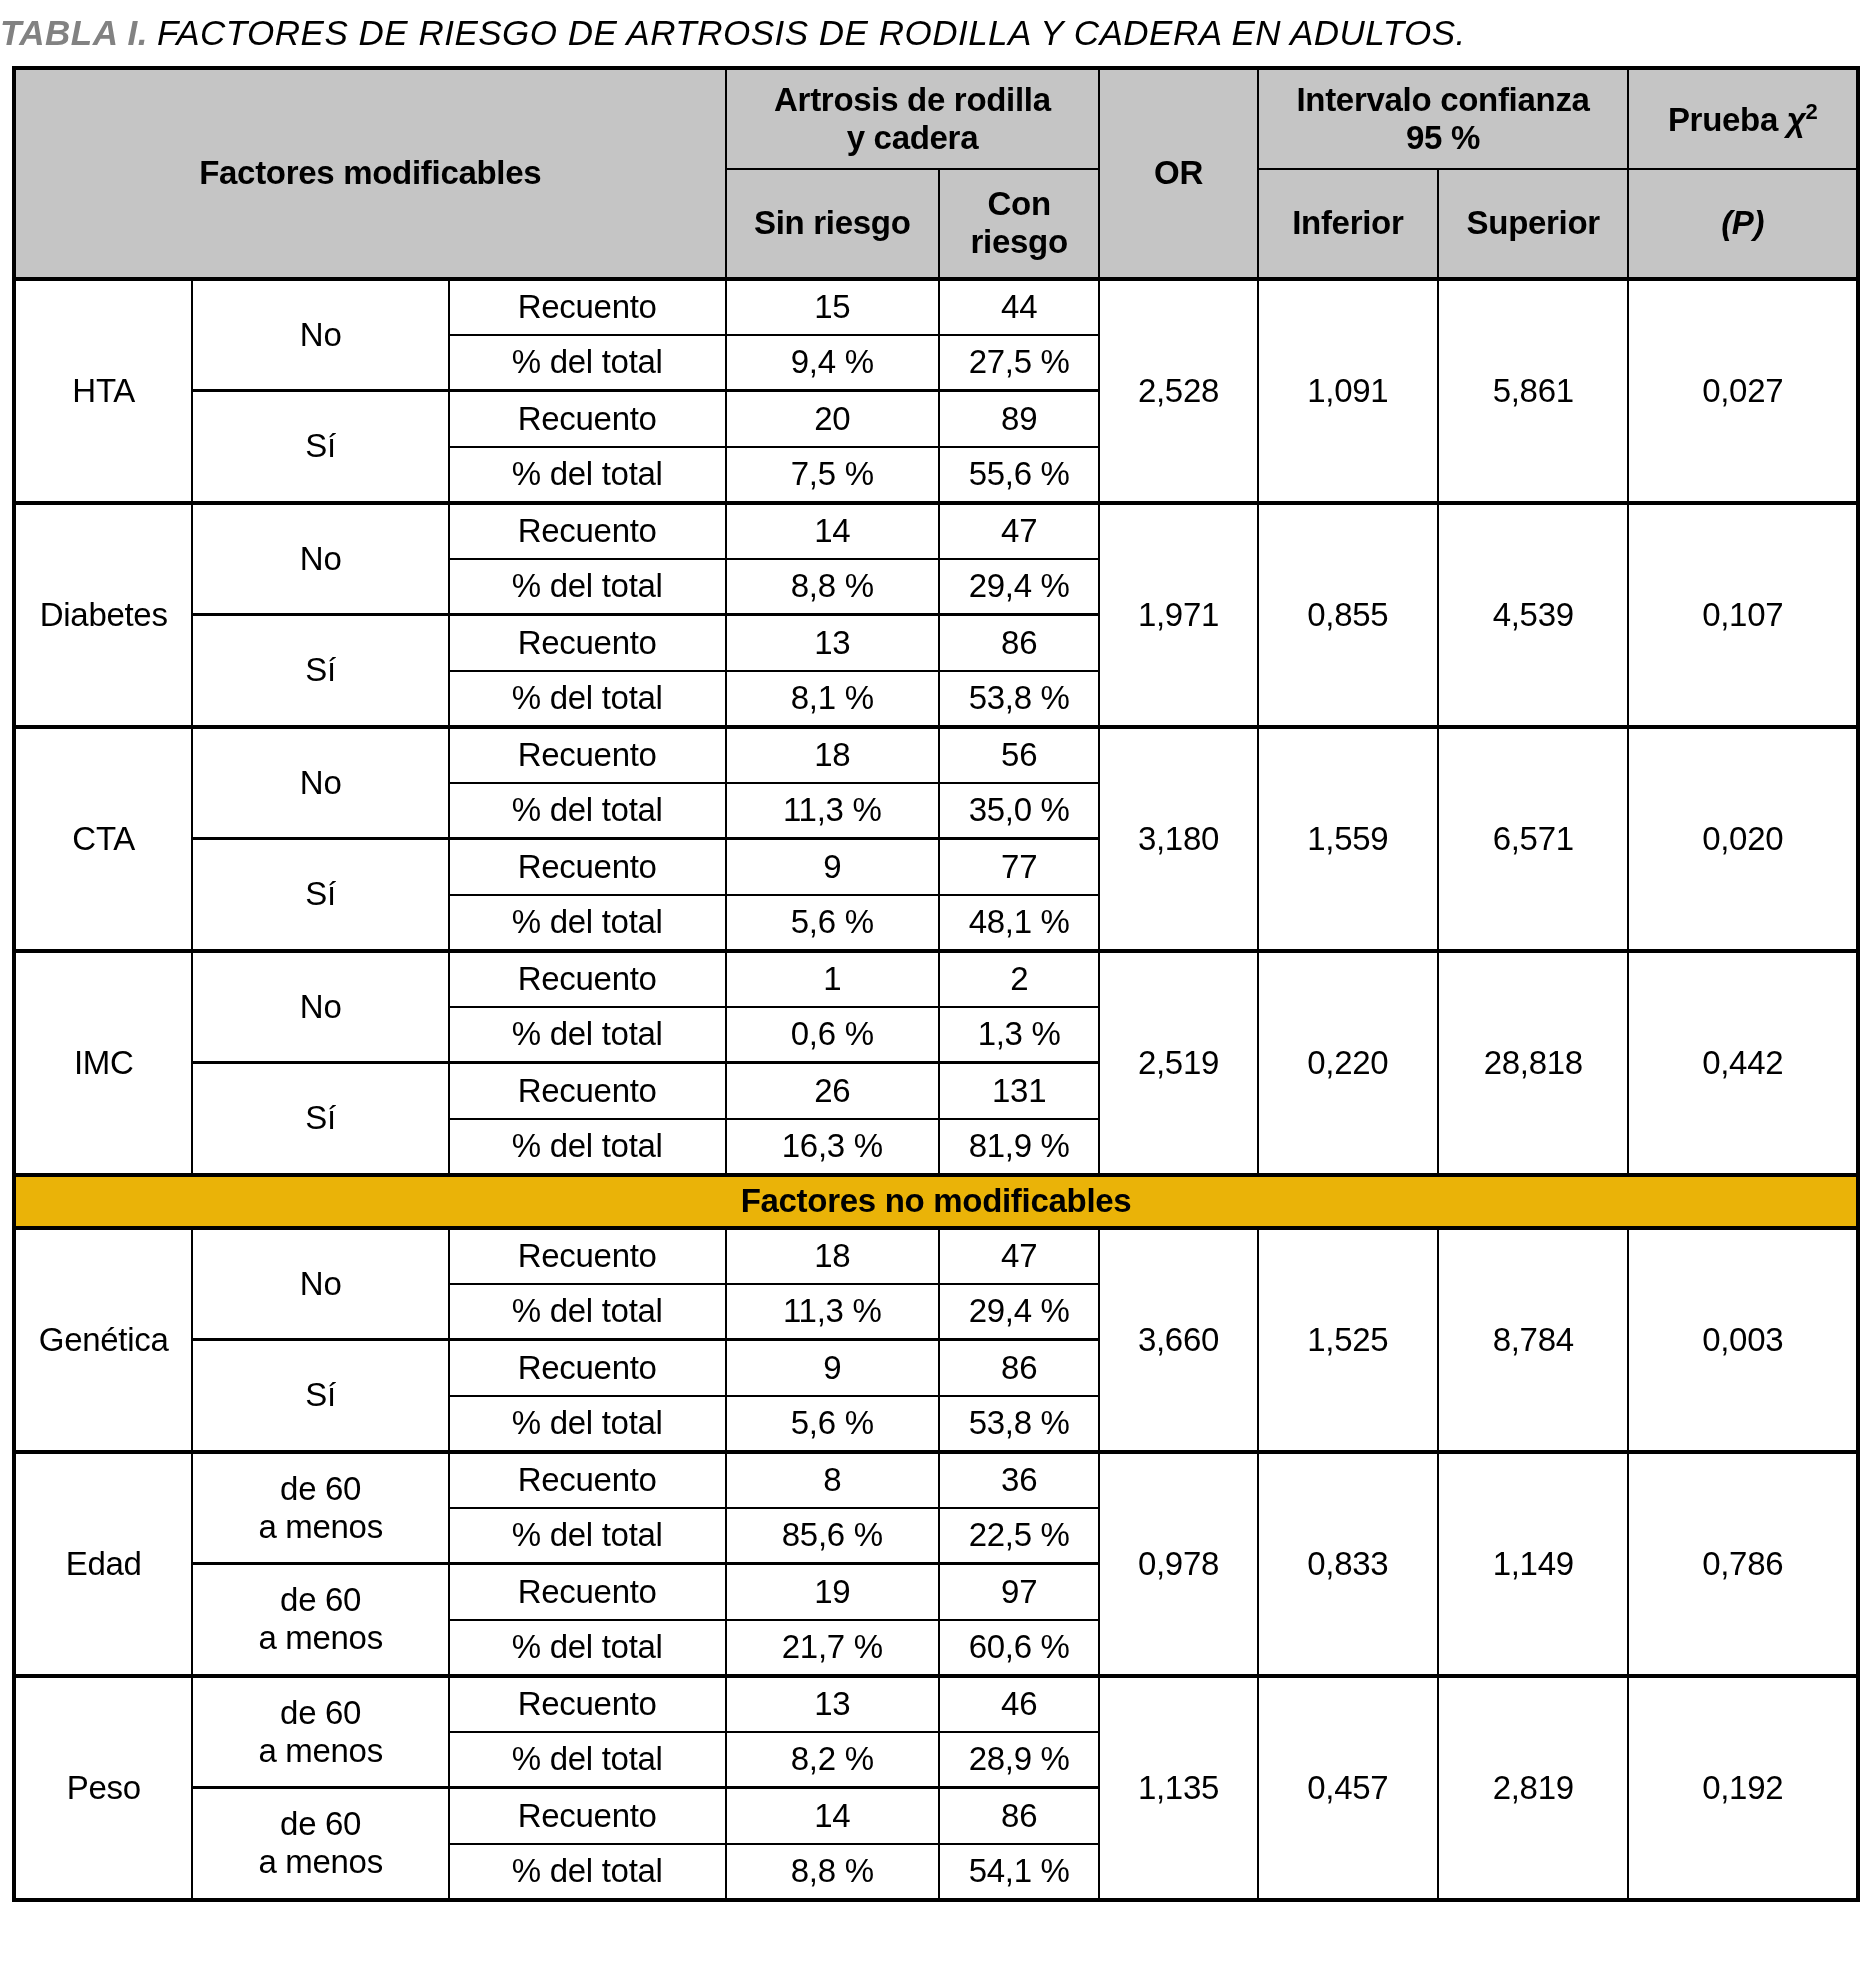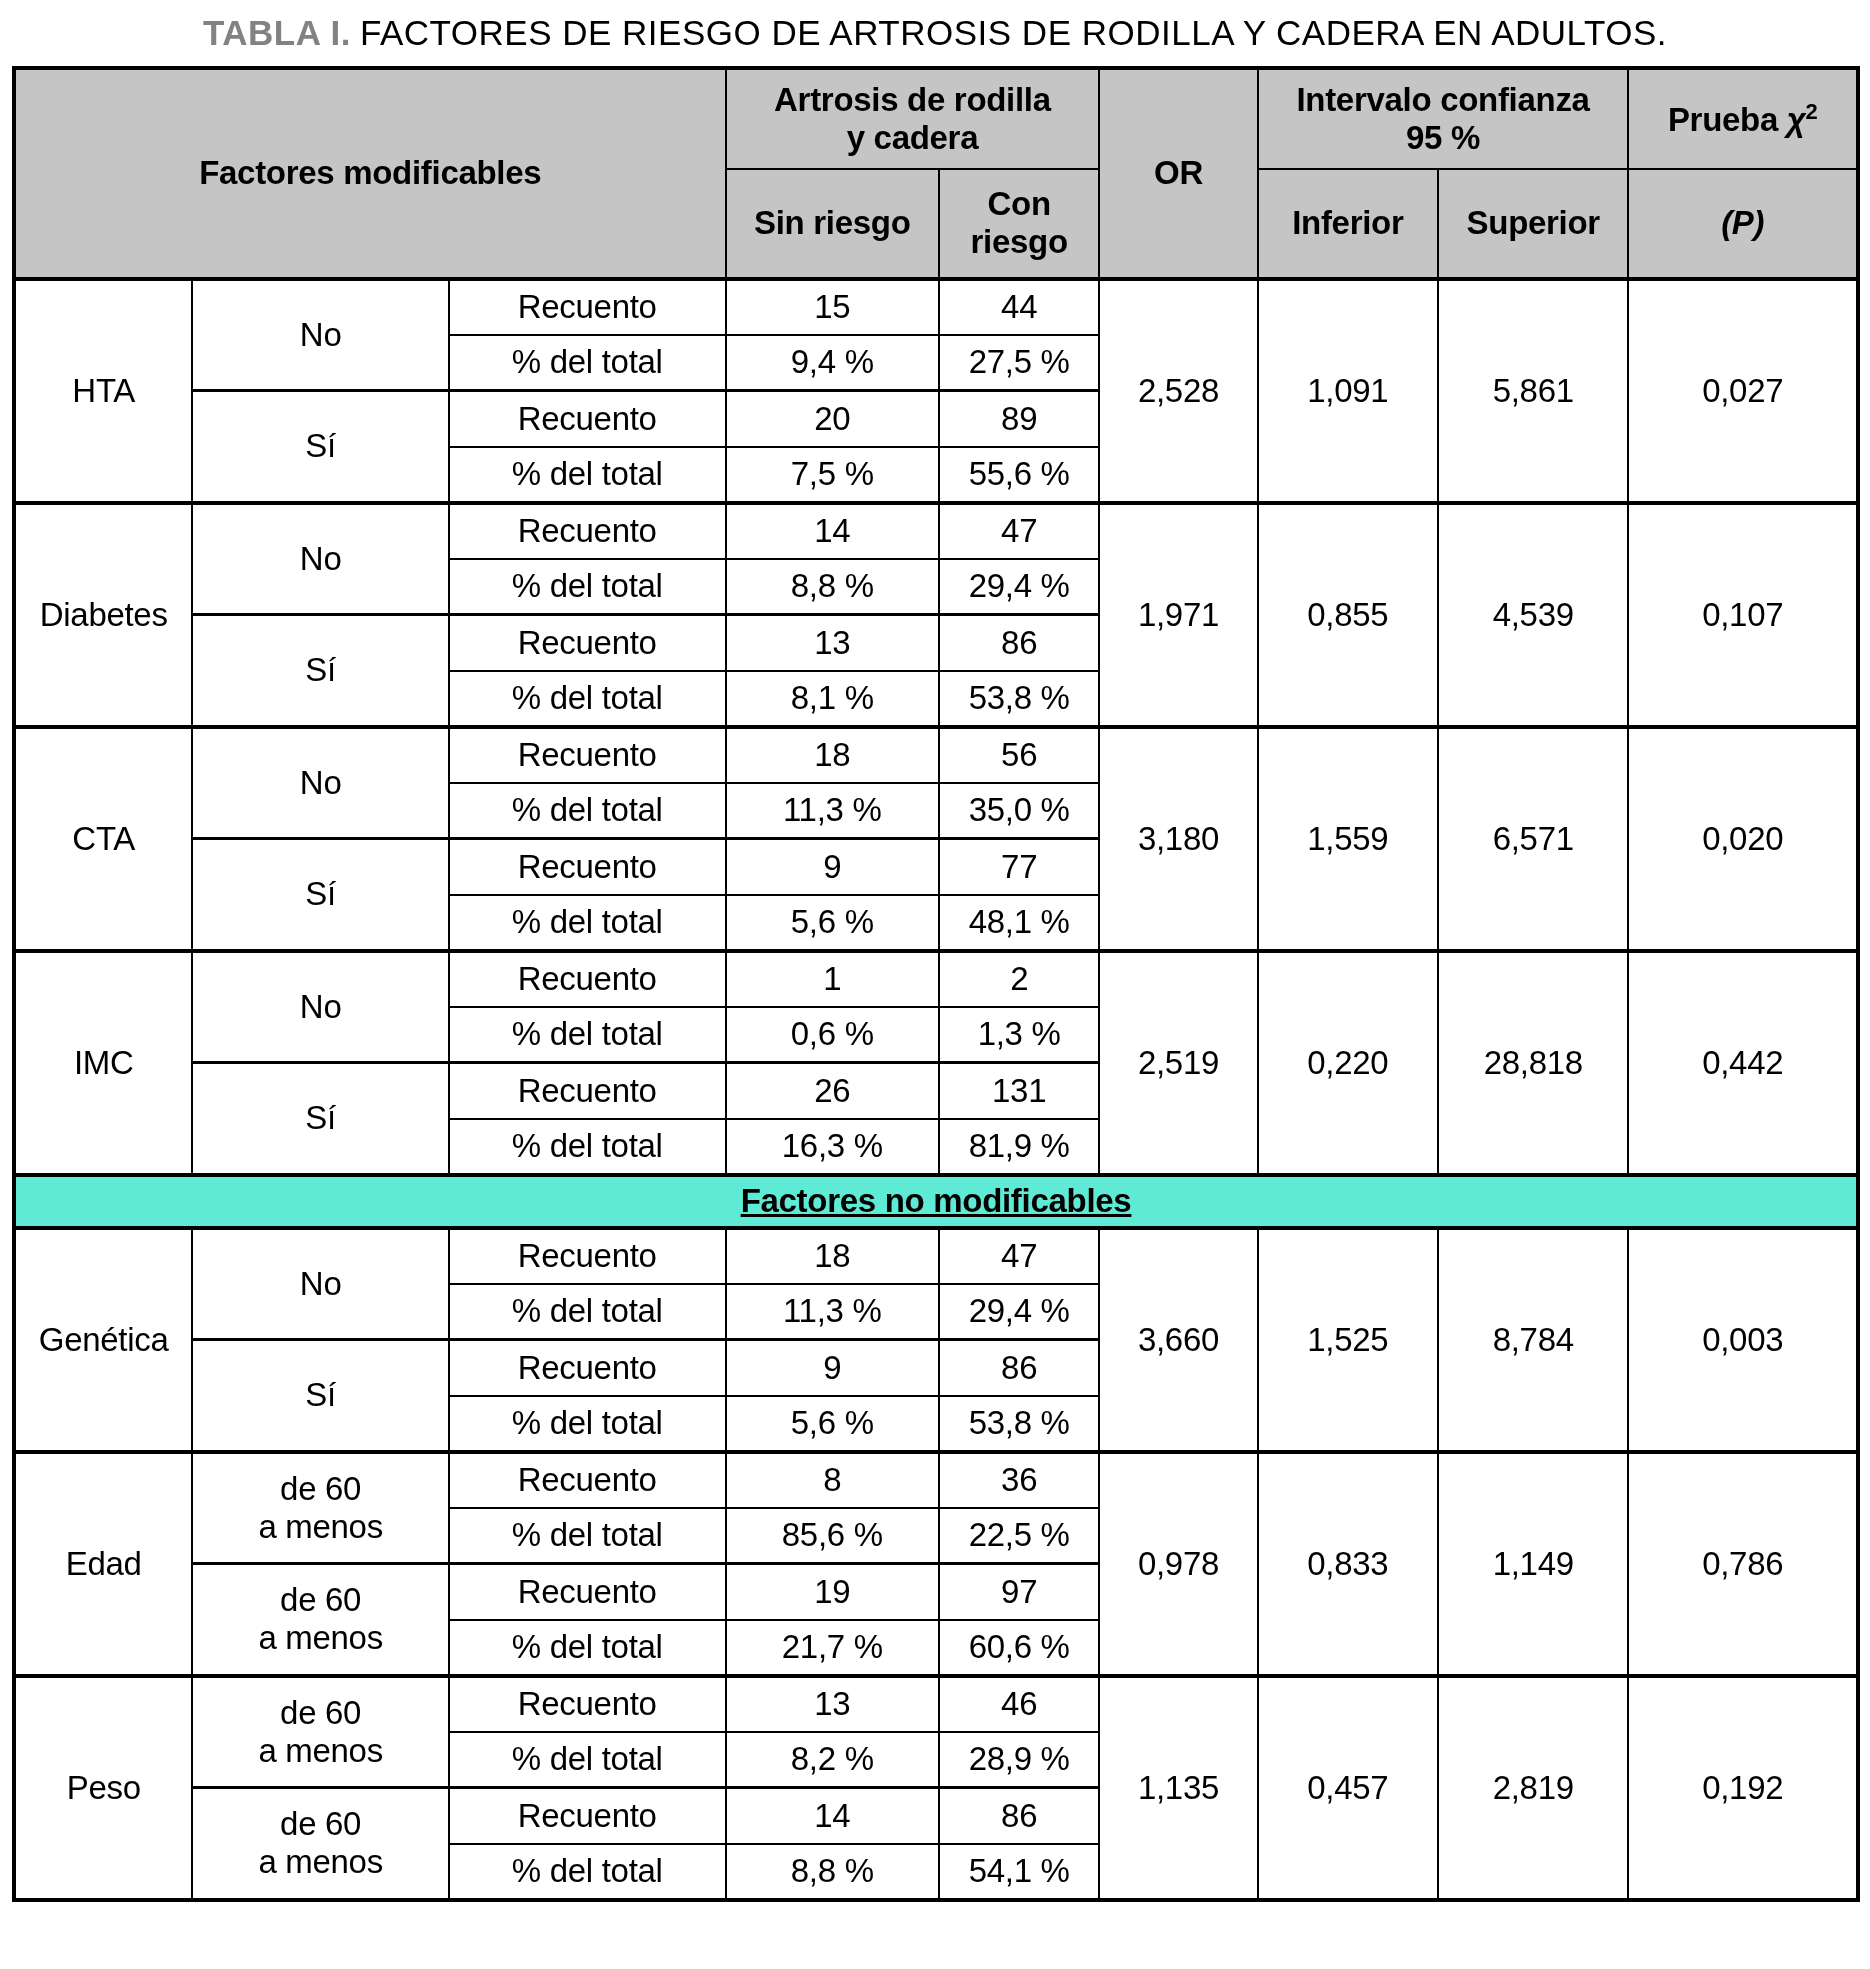--- a/index.html
+++ b/index.html
@@ -11,25 +11,25 @@
     color: #000000;
   }
   .page {
     width: 1870px;
     height: 1970px;
     background: #ffffff;
     box-sizing: border-box;
     padding-top: 9.1px;
   }
   .title {
-    text-align: center;
     font-size: 35px;
     letter-spacing: 0.5px;
     white-space: nowrap;
     margin: 3.7px 0 12.8px 0;
+    font-style: italic;
   }
   .title-label {
     color: #828282;
     font-weight: bold;
     margin-right: 9.1px;
   }
   table.riesgo {
     border-collapse: collapse;
     table-layout: fixed;
     width: 1848px;
@@ -51,26 +51,25 @@
   thead th {
     background: #c5c5c5;
     font-weight: bold;
   }
   tr.hdr1 th { height: 101px; }
   tr.hdr2 th { height: 110px; }
   tbody td { height: 56px; }
   tr.block-start td { border-top: 4.6px solid #000; }
   tr.level-sep td { border-top: 3.7px solid #000; }
   td.band {
-    background: #5eead4;
+    background: #eab308;
     font-weight: bold;
     height: 53px;
     border-top: 4.6px solid #000;
     border-bottom: 4.6px solid #000;
-    text-decoration: underline;
   }
   .chi { font-style: italic; }
   sup { font-size: 22px; }
   .p-italic { font-style: italic; }
   
   col.c1 { width: 178px; }
   col.c2 { width: 256px; }
   col.c3 { width: 276px; }
   col.c4 { width: 213px; }
   col.c5 { width: 160px; }

